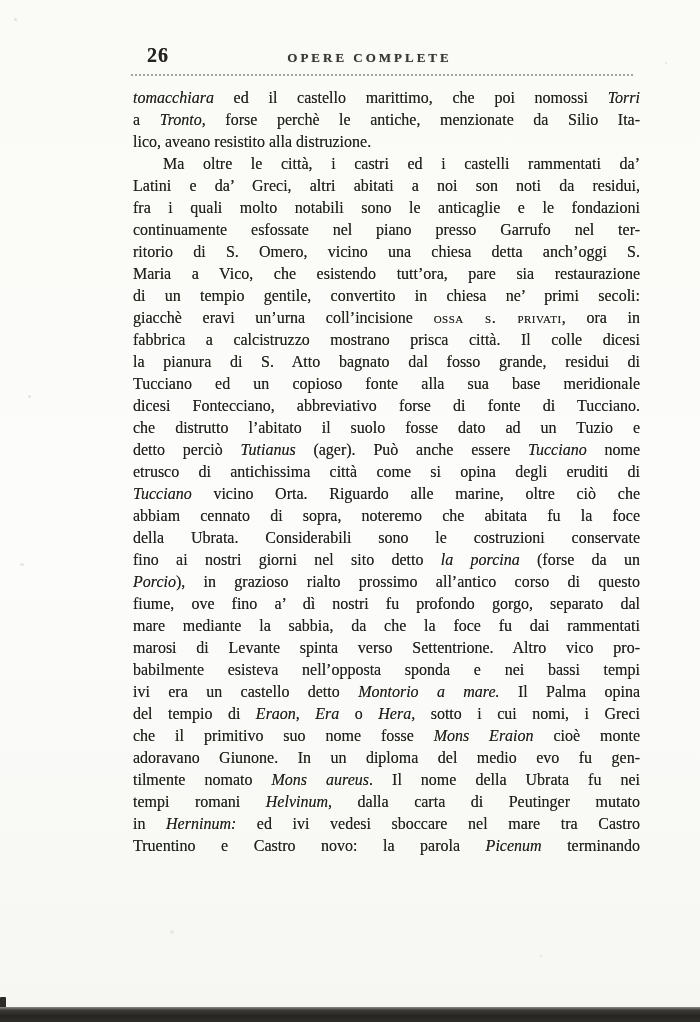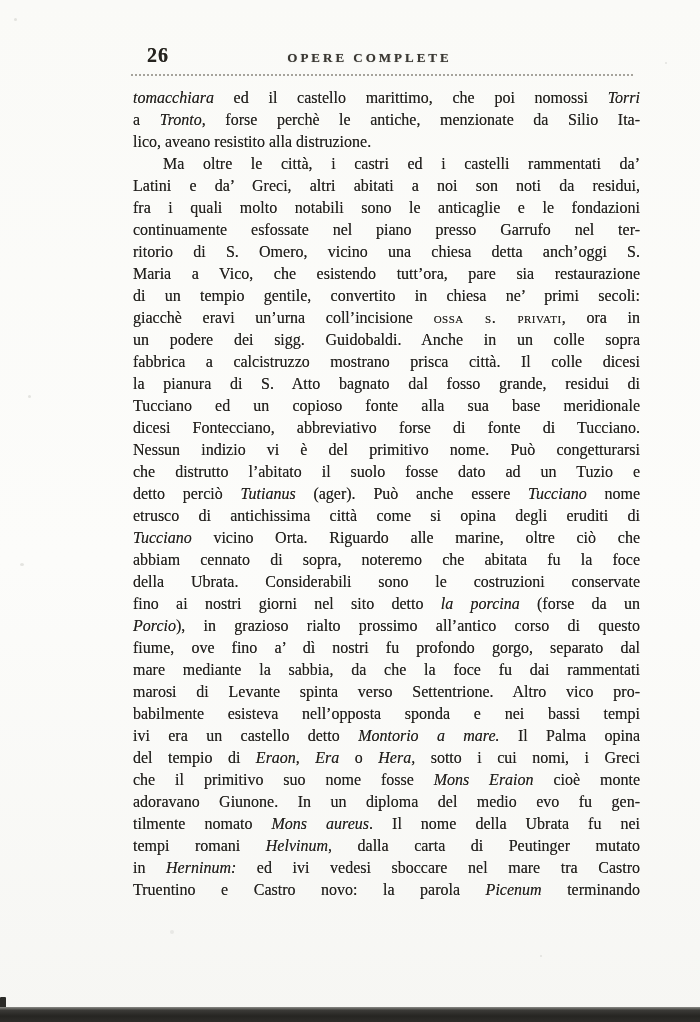--- a/index.html
+++ b/index.html
@@ -82,26 +82,24 @@
       <div class="line"><span class="r">a </span><span class="i">Tronto</span><span class="r">, forse perchè le antiche, menzionate da Silio Ita-</span></div>
       <div class="line flush"><span class="r">lico, aveano resistito alla distruzione.</span></div>
       <div class="line indent"><span class="r">Ma oltre le città, i castri ed i castelli rammentati da’</span></div>
       <div class="line"><span class="r">Latini e da’ Greci, altri abitati a noi son noti da residui,</span></div>
       <div class="line"><span class="r">fra i quali molto notabili sono le anticaglie e le fondazioni</span></div>
       <div class="line"><span class="r">continuamente esfossate nel piano presso Garrufo nel ter-</span></div>
       <div class="line"><span class="r">ritorio di S. Omero, vicino una chiesa detta anch’oggi S.</span></div>
       <div class="line"><span class="r">Maria a Vico, che esistendo tutt’ora, pare sia restaurazione</span></div>
       <div class="line"><span class="r">di un tempio gentile, convertito in chiesa ne’ primi secoli:</span></div>
       <div class="line"><span class="r">giacchè eravi un’urna coll’incisione </span><span class="sc">ossa s. privati</span><span class="r">, ora in</span></div>
-      <div class="line"><span class="r">un podere dei sigg. Guidobaldi. Anche in un colle sopra</span></div>
       <div class="line"><span class="r">fabbrica a calcistruzzo mostrano prisca città. Il colle dicesi</span></div>
       <div class="line"><span class="r">la pianura di S. Atto bagnato dal fosso grande, residui di</span></div>
       <div class="line"><span class="r">Tucciano ed un copioso fonte alla sua base meridionale</span></div>
       <div class="line"><span class="r">dicesi Fontecciano, abbreviativo forse di fonte di Tucciano.</span></div>
-      <div class="line"><span class="r">Nessun indizio vi è del primitivo nome. Può congetturarsi</span></div>
       <div class="line"><span class="r">che distrutto l’abitato il suolo fosse dato ad un Tuzio e</span></div>
       <div class="line"><span class="r">detto perciò </span><span class="i">Tutianus</span><span class="r"> (ager). Può anche essere </span><span class="i">Tucciano</span><span class="r"> nome</span></div>
       <div class="line"><span class="r">etrusco di antichissima città come si opina degli eruditi di</span></div>
       <div class="line"><span class="i">Tucciano</span><span class="r"> vicino Orta. Riguardo alle marine, oltre ciò che</span></div>
       <div class="line"><span class="r">abbiam cennato di sopra, noteremo che abitata fu la foce</span></div>
       <div class="line"><span class="r">della Ubrata. Considerabili sono le costruzioni conservate</span></div>
       <div class="line"><span class="r">fino ai nostri giorni nel sito detto </span><span class="i">la porcina</span><span class="r"> (forse da un</span></div>
       <div class="line"><span class="i">Porcio</span><span class="r">), in grazioso rialto prossimo all’antico corso di questo</span></div>
       <div class="line"><span class="r">fiume, ove fino a’ dì nostri fu profondo gorgo, separato dal</span></div>
       <div class="line"><span class="r">mare mediante la sabbia, da che la foce fu dai rammentati</span></div>

